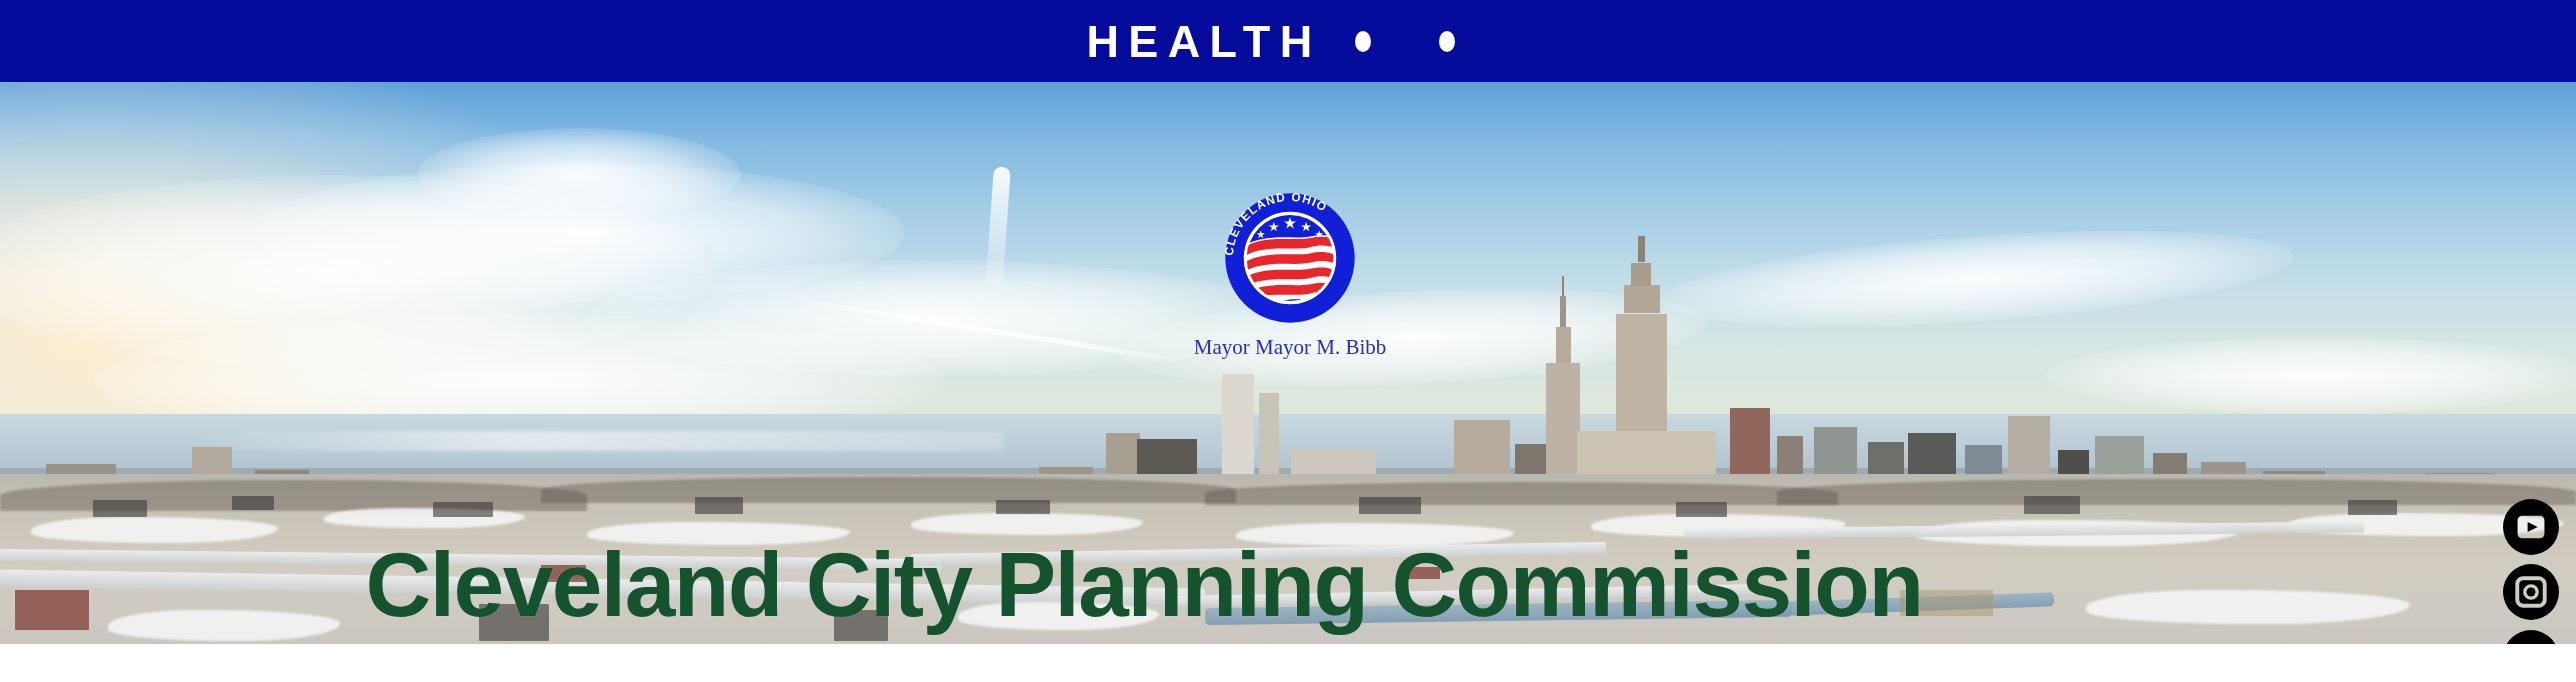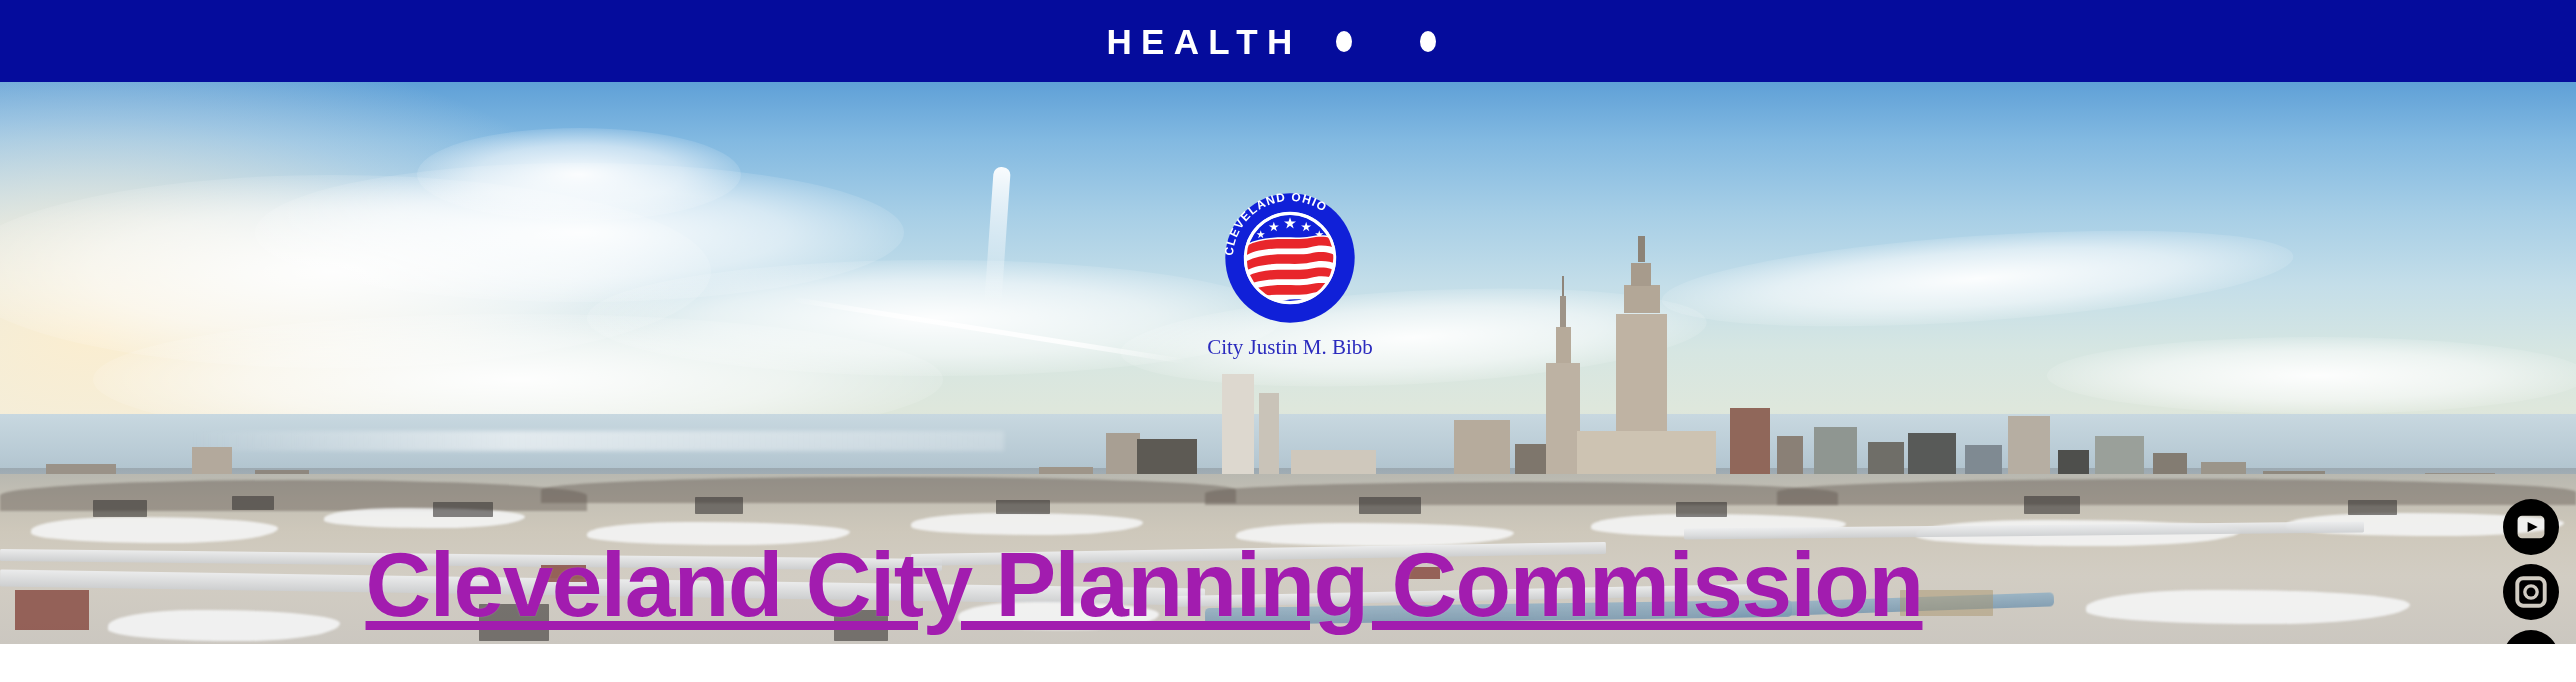--- a/index.html
+++ b/index.html
@@ -16,21 +16,21 @@
   .banner {
     position:absolute; left:0; top:0; width:2576px; height:82px;
     background:#050C9C;
     display:flex; align-items:center; justify-content:center;
   }
   .banner-inner { display:flex; align-items:center; white-space:nowrap; }
   .banner-word {
     color:#ffffff;
     font-family:"Liberation Sans", sans-serif;
     font-weight:bold;
-    font-size:35px;
+    font-size:45px;
     letter-spacing:9.3px;
     line-height:1;
   }
   .banner-dot {
     width:16px; height:21px;
     border-radius:50%;
     background:#ffffff;
     margin:0 34px;
     display:inline-block;
   }
@@ -181,25 +181,24 @@
 
   
   .main-title {
     position:absolute; left:0; top:457px; width:2288px;
     text-align:center;
     z-index:28;
     font-family:"Liberation Sans", sans-serif;
     font-weight:bold;
     font-size:91px;
     line-height:1;
-    color:#a21caf;
+    color:#14532d;
     letter-spacing:-1.5px;
     transform:scaleX(1.0);
     text-shadow:0 0 1.5px rgba(255,255,255,0.25);
-    text-decoration:underline;
   }
 
   
   .social {
     position:absolute; right:17px; top:417px;
     display:flex; flex-direction:column; align-items:center;
     gap:9.3px;
     z-index:40;
   }
   .social-icon {
@@ -367,21 +366,21 @@
             <path d="M44,82 C70,68 108,76 126,72 C144,68 156,72 160,76 L160,150 C140,158 110,150 88,156 C66,162 50,156 44,150 Z" fill="#FFFFFF"></path>
             <path d="M44,84 C70,70 108,78 126,74 C144,70 156,74 160,78 L160,88 C152,84 140,82 126,86 C108,91 70,82 44,96 Z" fill="#E8262B"></path>
             <path d="M44,104 C70,90 108,98 126,94 C144,90 156,94 160,98 L160,108 C152,104 140,102 126,106 C108,111 70,102 44,116 Z" fill="#E8262B"></path>
             <path d="M44,124 C70,110 108,118 126,114 C144,110 156,114 160,118 L160,128 C152,124 140,122 126,126 C108,131 70,122 44,136 Z" fill="#E8262B"></path>
             <path d="M44,144 C70,130 108,138 126,134 C144,130 156,134 160,138 L160,148 C152,144 140,142 126,146 C108,151 70,142 44,156 Z" fill="#E8262B"></path>
             <path d="M98,70 L118,70 L102,162 L82,162 Z" fill="#1020D8" opacity="0"></path>
           </g>
           <circle cx="100" cy="100" r="58" fill="none" stroke="#FFFFFF" stroke-width="3.5"></circle>
         </svg>
       </div>
-      <div class="logo-sub">City Justin M. Bibb</div>
+      <div class="logo-sub">Mayor Mayor M. Bibb</div>
     </div>
 
     <div class="main-title">Cleveland City Planning Commission</div>
 
     <div class="social">
 
       <svg class="social-icon" viewBox="0 0 100 100" aria-hidden="true">
         <path fill-rule="evenodd" clip-rule="evenodd" d="M50,0 A50,50 0 1 0 50,100 A50,50 0 1 0 50,0 Z
                  M26,38 C26,33 30,30 34,30 L66,30 C70,30 74,33 74,38
                  L74,62 C74,67 70,70 66,70 L34,70 C30,70 26,67 26,62 Z" fill="#000000"></path>

